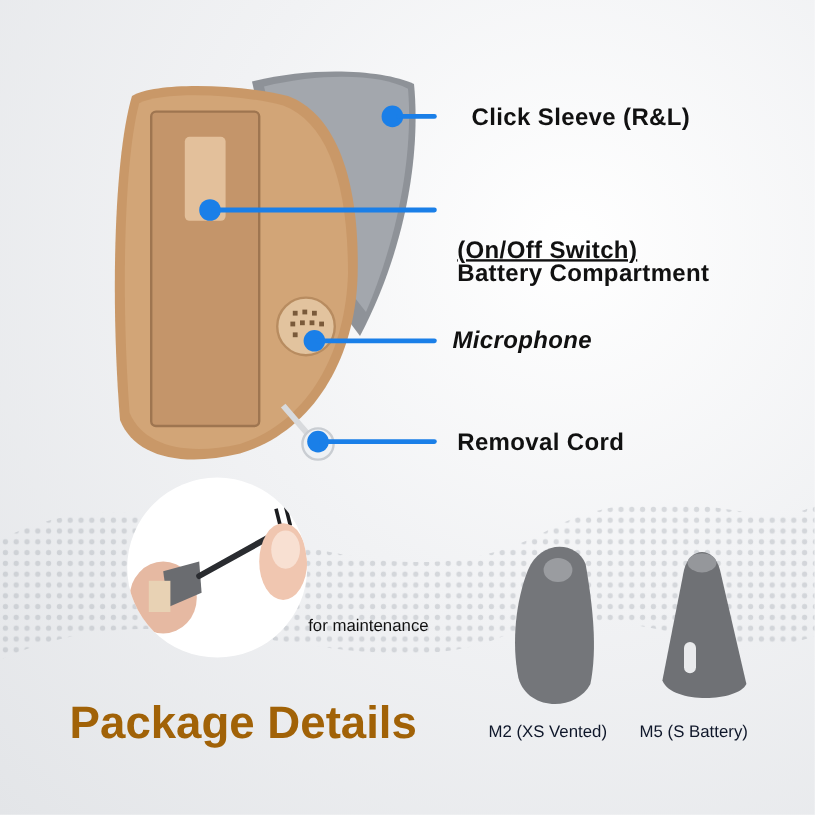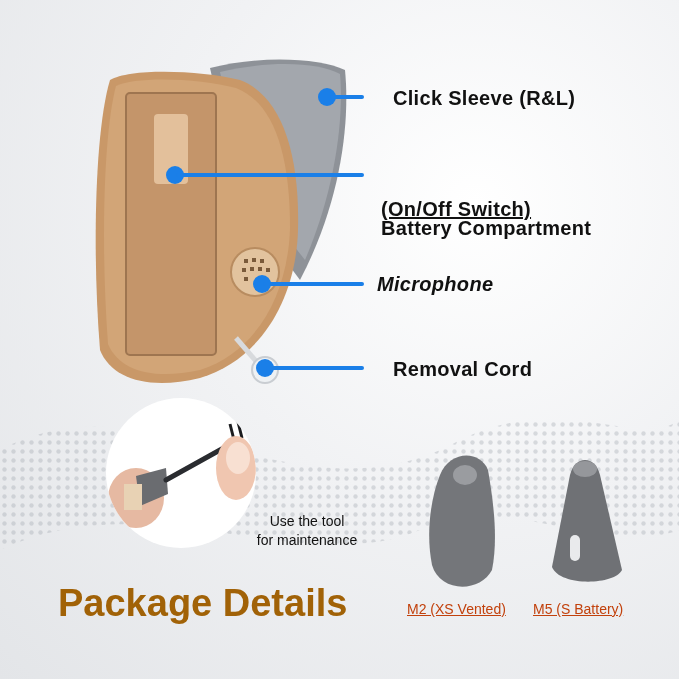--- a/index.html
+++ b/index.html
@@ -7,21 +7,21 @@
     background:radial-gradient(ellipse at 70% 30%,#ffffff 0%,#f1f2f4 45%,#e3e5e8 100%);
     font-family:"Liberation Sans","DejaVu Sans",sans-serif;color:#111;}
   .mesh{position:absolute;left:0;top:330px;width:679px;height:250px;opacity:.55;}
   .aid{position:absolute;left:0;top:0;}
   .label{position:absolute;font-size:20px;font-weight:bold;color:#111;letter-spacing:.3px;line-height:24px;white-space:nowrap;}
   .line{position:absolute;height:4px;background:#1a7fe8;border-radius:2px;}
   .dot{position:absolute;width:18px;height:18px;border-radius:50%;background:#1a7fe8;}
   .circle-photo{position:absolute;left:106px;top:398px;width:150px;height:150px;border-radius:50%;background:#fff;overflow:hidden;}
   .tool-text{position:absolute;left:240px;top:512px;width:134px;text-align:center;font-size:14px;line-height:19px;color:#111;}
   .pkg-title{position:absolute;left:58px;top:582px;font-size:38px;font-weight:bold;color:#a16207;}
-  .tip-label{position:absolute;font-size:14px;color:#c2410c;white-space:nowrap;text-decoration:underline;}
+  .tip-label{position:absolute;font-size:14px;color:#0f172a;white-space:nowrap;}
 </style>
 </head>
 <body>
 
 <svg class="mesh" viewBox="0 0 679 250">
   <defs>
     <pattern id="dots" width="9" height="9" patternUnits="userSpaceOnUse">
       <circle cx="4.5" cy="4.5" r="2.2" fill="#9aa0a8"></circle>
     </pattern>
   </defs>
@@ -64,39 +64,38 @@
 <div class="line" style="left:176px;top:173px;width:188px;"></div>
 <div class="label" style="left:381px;top:168px;margin-top:48px;">Battery Compartment</div>
 <div class="label" style="left:381px;top:197px;text-decoration:underline;">(On/Off Switch)</div>
 
 <div class="dot" style="left:253px;top:275px;"></div>
 <div class="line" style="left:263px;top:282px;width:101px;"></div>
 <div class="label" style="left:377px;top:272px;font-style:italic;">Microphone</div>
 
 <div class="dot" style="left:256px;top:359px;"></div>
 <div class="line" style="left:266px;top:366px;width:98px;"></div>
-<div class="label" style="left:393px;top:357px;text-align:center;">Removal Cord</div>
+<div class="label" style="left:381px;top:357px;text-align:center;">Removal Cord</div>
 
 <div class="circle-photo">
   <svg width="150" height="150" viewBox="0 0 150 150">
     <ellipse cx="30" cy="100" rx="28" ry="30" fill="#e6b9a2"></ellipse>
     <path d="M30,78 L60,70 L62,96 L34,108 Z" fill="#6a6c70"></path>
     <rect x="18" y="86" width="18" height="26" fill="#e8d2b4"></rect>
     <line x1="60" y1="82" x2="132" y2="42" stroke="#2a2c30" stroke-width="5" stroke-linecap="round"></line>
     <g stroke="#1b1c1f" stroke-width="3">
         <line x1="124" y1="26" x2="128" y2="42"></line>
         <line x1="132" y1="24" x2="136" y2="40"></line>
         <line x1="140" y1="22" x2="144" y2="38"></line>
       </g>
     <ellipse cx="130" cy="70" rx="20" ry="32" fill="#f0c6b0"></ellipse>
     <ellipse cx="132" cy="60" rx="12" ry="16" fill="#f8e0d2"></ellipse>
   </svg>
 </div>
 <div class="tool-text">
-  <div>Use the tool</div>
   <div>for maintenance</div>
 </div>
 
 <svg style="position:absolute;left:410px;top:445px;" width="250" height="160" viewBox="0 0 250 160">
   <path d="M30,30 C40,5 70,5 78,25 C84,60 88,95 82,125 C70,148 30,148 22,120 C16,90 20,55 30,30 Z" fill="#74767a"></path>
   <ellipse cx="55" cy="30" rx="12" ry="10" fill="#9a9ca0"></ellipse>
   <path d="M160,30 C165,10 185,10 190,30 L212,125 C205,140 150,142 142,122 Z" fill="#6f7175"></path>
   <ellipse cx="175" cy="24" rx="12" ry="8" fill="#95979b"></ellipse>
   <rect x="160" y="90" width="10" height="26" rx="5" fill="#e9eaec"></rect>
 </svg>

